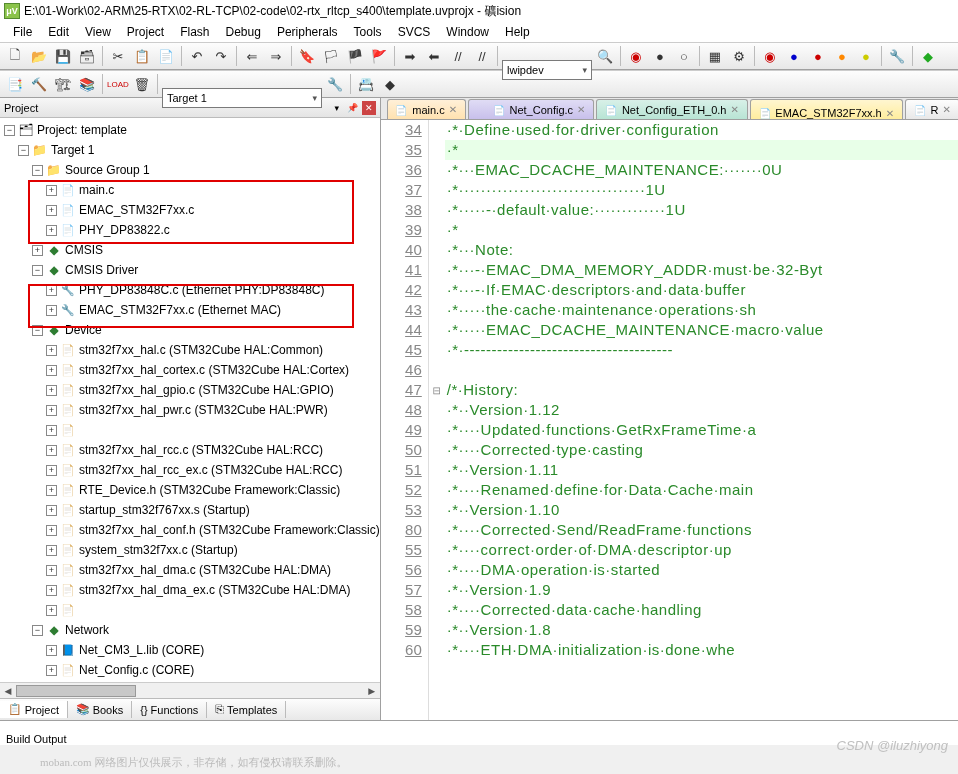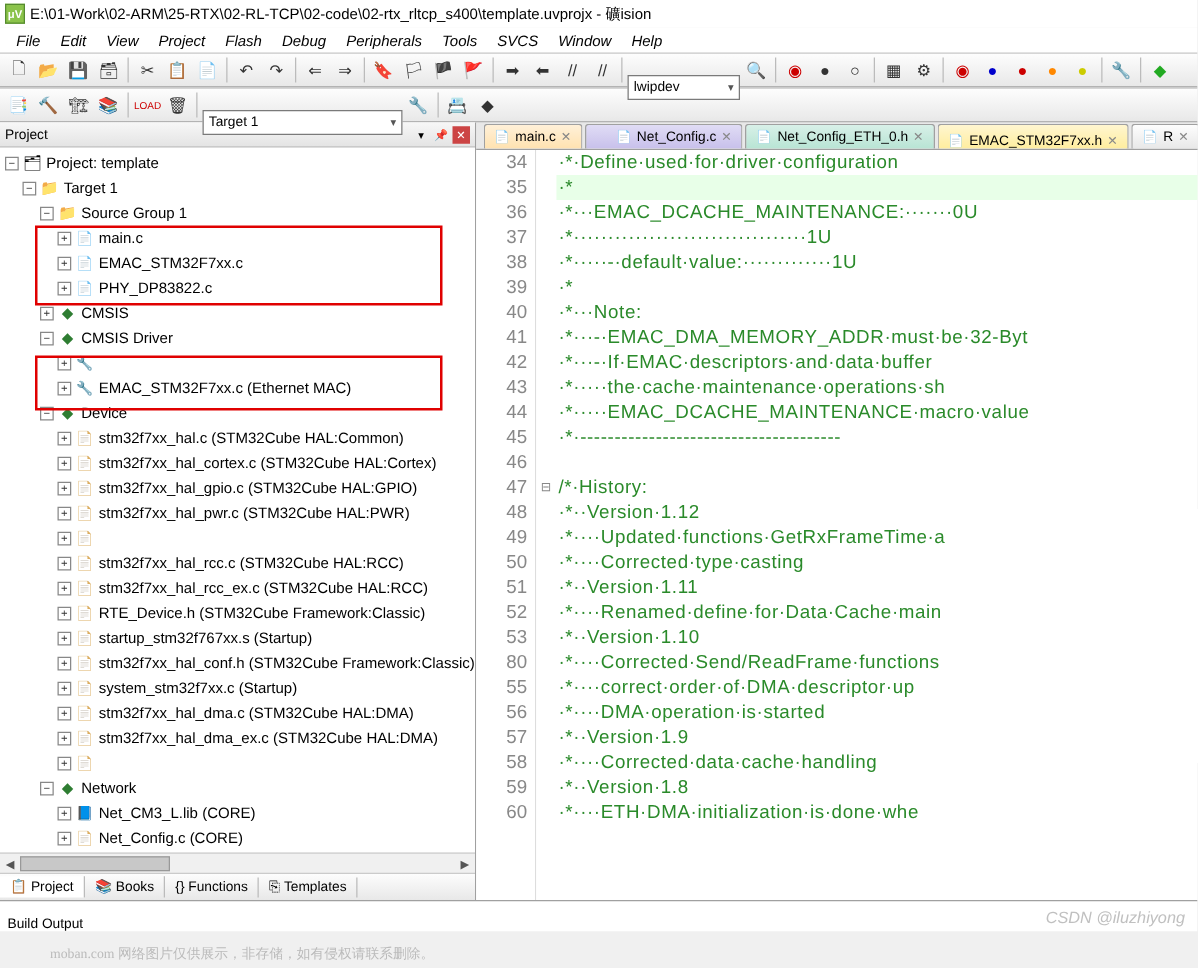--- a/index.html
+++ b/index.html
@@ -1,19 +1,19 @@
 <!DOCTYPE html>
 <html><head>
 <meta charset="utf-8">
 <style>
 * { box-sizing: border-box; margin: 0; padding: 0; font-family: "Segoe UI", Tahoma, sans-serif; }
 body { width: 958px; height: 774px; background: #f0f0f0; overflow: hidden; position: relative; }
 .titlebar { height: 22px; background: #fff; display: flex; align-items: center; padding: 0 4px; font-size: 12px; }
 .titlebar .app-icon { width: 16px; height: 16px; background: #8bc34a; border: 1px solid #558b2f; margin-right: 4px; display: flex; align-items: center; justify-content: center; color: #fff; font-size: 9px; font-weight: bold; }
-.menubar { height: 20px; background: #fff; display: flex; align-items: flex-end; padding: 0 6px; font-size: 12px; gap: 2px; font-style: italic; }
+.menubar { height: 20px; background: #fff; display: flex; align-items: center; padding: 0 6px; font-size: 12px; gap: 2px; }
 .menubar span { padding: 2px 7px; cursor: default; }
 .toolbar { height: 28px; background: linear-gradient(#fdfdfd,#e8e8e8); border-top: 1px solid #ccc; border-bottom: 1px solid #a0a0a0; display: flex; align-items: center; padding: 0 4px; gap: 2px; }
 .toolbar .tb { width: 22px; height: 22px; display: flex; align-items: center; justify-content: center; font-size: 13px; color: #333; cursor: pointer; border: 1px solid transparent; }
 .toolbar .sep { width: 1px; height: 20px; background: #bbb; margin: 0 2px; }
 .toolbar .combo { height: 20px; border: 1px solid #7a7a7a; background: #fff; font-size: 11px; padding: 0 18px 0 4px; min-width: 90px; display: flex; align-items: center; position: relative; margin-top: 28px; }
 .toolbar .combo::after { content: "▾"; position: absolute; right: 4px; font-size: 9px; color: #555; }
 .main { display: flex; height: calc(100% - 152px); }
 .project-pane { width: 440px; border-right: 1px solid #a0a0a0; display: flex; flex-direction: column; background: #fff; }
 .pane-header { height: 20px; background: linear-gradient(#f7f7f7,#e4e4e4); border-bottom: 1px solid #bbb; display: flex; align-items: center; justify-content: space-between; padding: 0 4px; font-size: 11px; }
 .pane-header .hicons { display: flex; gap: 2px; }
@@ -42,29 +42,29 @@
 .editor-wrap { flex: 1; display: flex; flex-direction: column; }
 .tabbar { height: 22px; background: #e8e8e8; border-bottom: 1px solid #a0a0a0; display: flex; align-items: flex-end; padding-left: 6px; font-size: 11px; overflow: hidden; }
 .etab { height: 20px; padding: 0 8px; border: 1px solid #a0a0a0; border-bottom: none; margin-right: 2px; display: flex; align-items: center; gap: 4px; background: linear-gradient(#fdfdfd,#e8e8e8); border-radius: 3px 3px 0 0; cursor: pointer; white-space: nowrap; }
 .etab.t0 { background: linear-gradient(#fff0d8,#ffe2b0); }
 .etab.t1 { background: linear-gradient(#e0dcf5,#c8c0eb); padding-left: 24px; }
 .etab.t2 { background: linear-gradient(#d8f0e8,#b8e4d4); }
 .etab.t3 { background: linear-gradient(#fff6d0,#ffed9e); align-items: flex-end; }
 .etab .ticon::before { content: "📄"; font-size: 10px; }
 .etab .tclose { font-size: 10px; color: #888; }
 .editor-body { flex: 1; display: flex; background: #fff; overflow: hidden; font-family: "Courier New", monospace; font-size: 15px; }
-.gutter { width: 48px; background: #fff; color: #888; text-align: right; padding-right: 6px; border-right: 1px solid #ddd; }
+.gutter { width: 48px; background: #fff; color: #888; text-align: right; padding-right: 6px; border-right: 1px solid #ddd; text-decoration: underline; }
 .gutter div { height: 20px; line-height: 20px; }
 .fold-col { width: 16px; background: #fff; }
 .fold-col .fold { height: 20px; display: flex; align-items: center; justify-content: center; color: #888; font-size: 10px; }
 .code { flex: 1; overflow: hidden; white-space: pre; color: #2a8a2a; letter-spacing: 0.5px; }
 .code .ln { height: 20px; line-height: 20px; padding-left: 2px; }
 .code .ln.hl { background: #e8ffe8; }
 .build-output { height: 20px; border-top: 1px solid #a0a0a0; padding: 12px 6px; font-size: 11px; background: #fff; }
-.watermark { position: absolute; right: 10px; bottom: 33px; color: #c0c0c0; font-size: 13px; font-style: italic; pointer-events: none; margin-left: 20px; }
+.watermark { position: absolute; right: 10px; bottom: 21px; color: #c0c0c0; font-size: 13px; font-style: italic; pointer-events: none; margin-left: 20px; }
 .watermark2 { position: absolute; left: 40px; bottom: 4px; color: #bbb; font-size: 11px; pointer-events: none; font-family: Liberation Serif, serif; }
 </style>
 </head>
 <body>
 
 <div class="titlebar">
   <div class="app-icon">μV</div>
   <span>E:\01-Work\02-ARM\25-RTX\02-RL-TCP\02-code\02-rtx_rltcp_s400\template.uvprojx - 礦ision</span>
 </div>
 
@@ -216,20 +216,21 @@
           <span class="tw">−</span>
           <span class="ic ic-diamond"></span>
           <span>CMSIS Driver</span>
         </div>
         <div class="tree-row">
           <span class="sp"></span>
           <span class="sp"></span>
           <span class="sp"></span>
           <span class="tw">+</span>
           <span class="ic ic-special"></span>
+          <span>PHY_DP83848C.c (Ethernet PHY:DP83848C)</span>
         </div>
         <div class="tree-row">
           <span class="sp"></span>
           <span class="sp"></span>
           <span class="sp"></span>
           <span class="tw">+</span>
           <span class="ic ic-special"></span>
           <span>EMAC_STM32F7xx.c (Ethernet MAC)</span>
         </div>
         <div class="tree-row">

